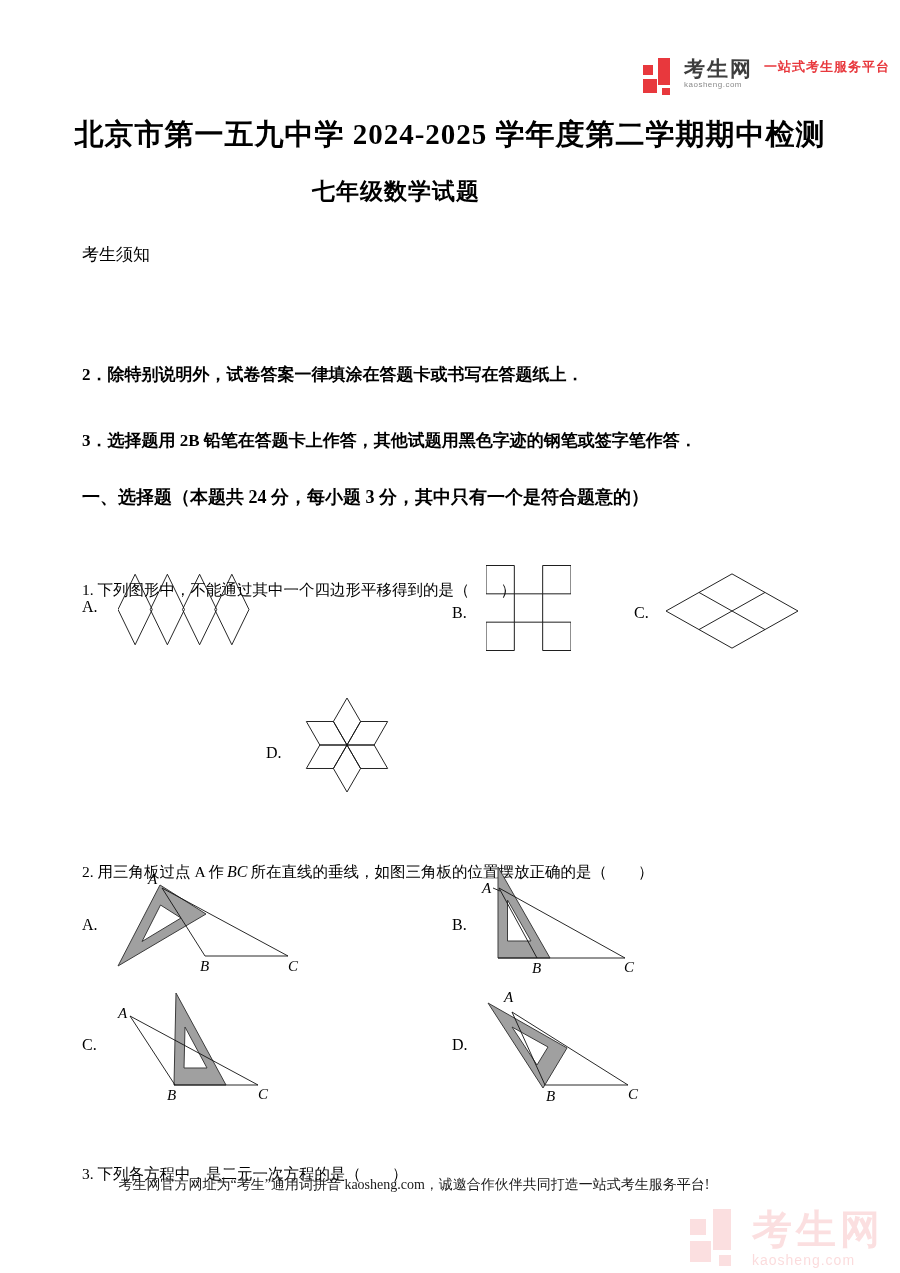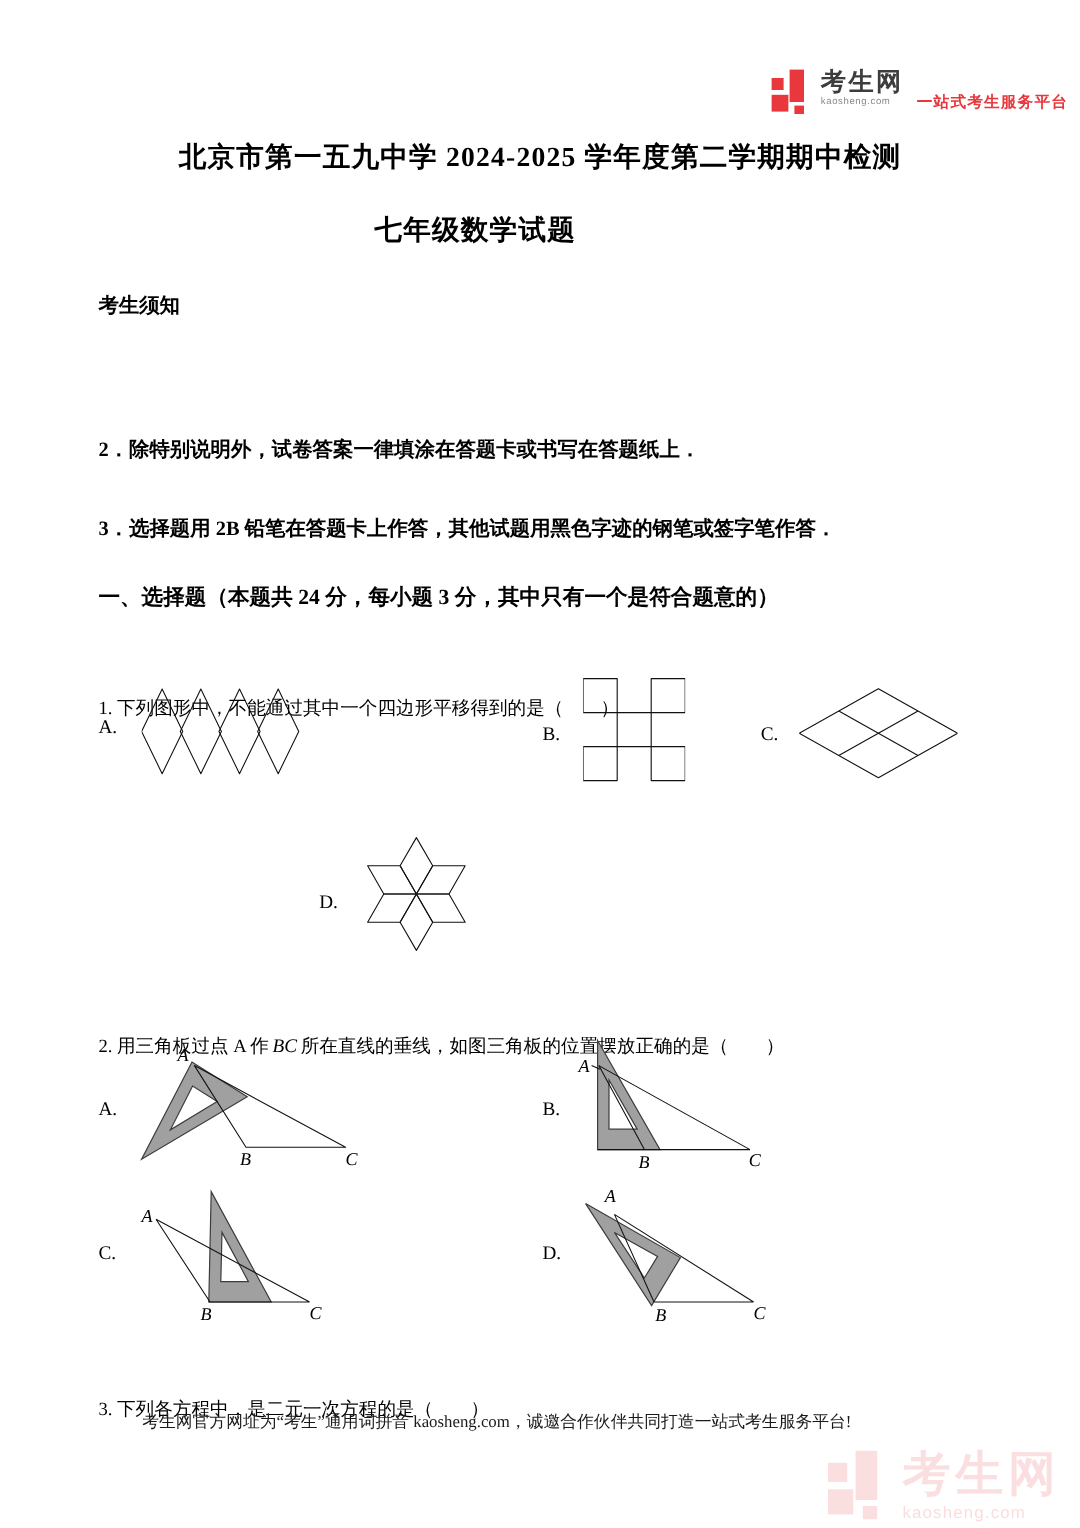--- a/index.html
+++ b/index.html
@@ -17,26 +17,26 @@
   .logo{left:643px;top:58px;display:flex;align-items:flex-start;gap:7px;}
   .lg-icon{position:relative;width:34px;height:38px;flex:0 0 auto;}
   .lg-icon span{position:absolute;background:#e8383d;}
   .lg-b1{left:0;top:7px;width:10px;height:10px;}
   .lg-b2{left:0;top:21px;width:14px;height:14px;}
   .lg-b3{left:15px;top:0;width:12px;height:27px;}
   .lg-b4{left:19px;top:30px;width:8px;height:7px;}
   .lg-text{display:flex;flex-direction:column;line-height:1;}
   .lg-brand{font-family:"Liberation Sans",sans-serif;font-weight:bold;font-size:21px;color:#3d3d3d;letter-spacing:2px;}
   .lg-domain{font-family:"Liberation Sans",sans-serif;font-size:8px;color:#8a8a8a;margin-top:2px;letter-spacing:.5px;}
-  .lg-tagline{font-family:"Liberation Sans",sans-serif;font-weight:bold;font-size:13px;color:#e8383d;margin-left:4px;margin-top:18px;letter-spacing:1px;white-space:nowrap;}
+  .lg-tagline{font-family:"Liberation Sans",sans-serif;font-weight:bold;font-size:13px;color:#e8383d;margin-left:4px;margin-top:0;letter-spacing:1px;white-space:nowrap;}
 
   
-  .title{left:0;top:115px;width:900px;text-align:center;font-size:23px;font-weight:bold;letter-spacing:1px;}
+  .title{left:0;top:115px;width:900px;text-align:center;font-size:29px;font-weight:bold;letter-spacing:1px;}
   .subtitle{left:0;top:176px;width:792px;text-align:center;font-size:23px;font-weight:bold;letter-spacing:1px;}
-  .notice-head{left:82px;top:243px;font-size:17px;font-weight:bold;}
+  .notice-head{left:82px;top:243px;font-size:17px;font-weight:normal;}
   .notice-item{left:82px;width:740px;font-size:17px;font-weight:bold;}
   .sec-head{left:82px;top:485px;font-size:18px;font-weight:bold;}
   .qtext{left:82px;width:760px;font-size:15.5px;margin-top:44px;}
   .math-bc{font-style:italic;font-size:16px;font-family:"Liberation Serif",serif;padding:0 3px;}
   .opt-label{font-size:16px;}
   .footer{left:0;top:1176px;width:828px;text-align:center;font-size:14px;color:#1a1a1a;}
 
   
   svg{display:block;}
   .fig-thin{fill:none;stroke:#111;stroke-width:0.9;stroke-linejoin:round;}

